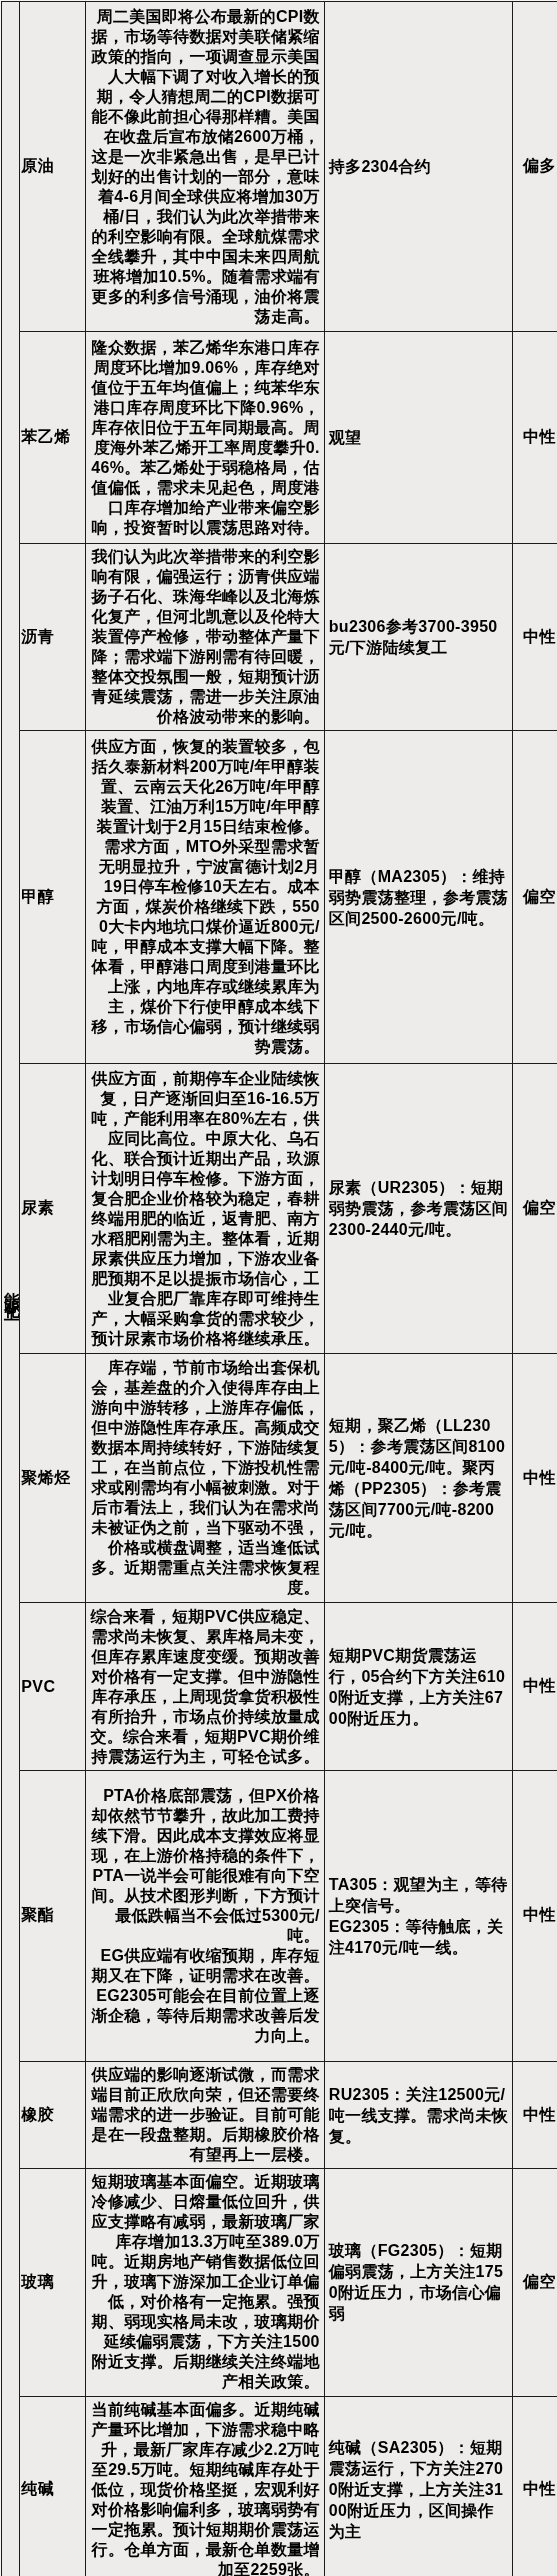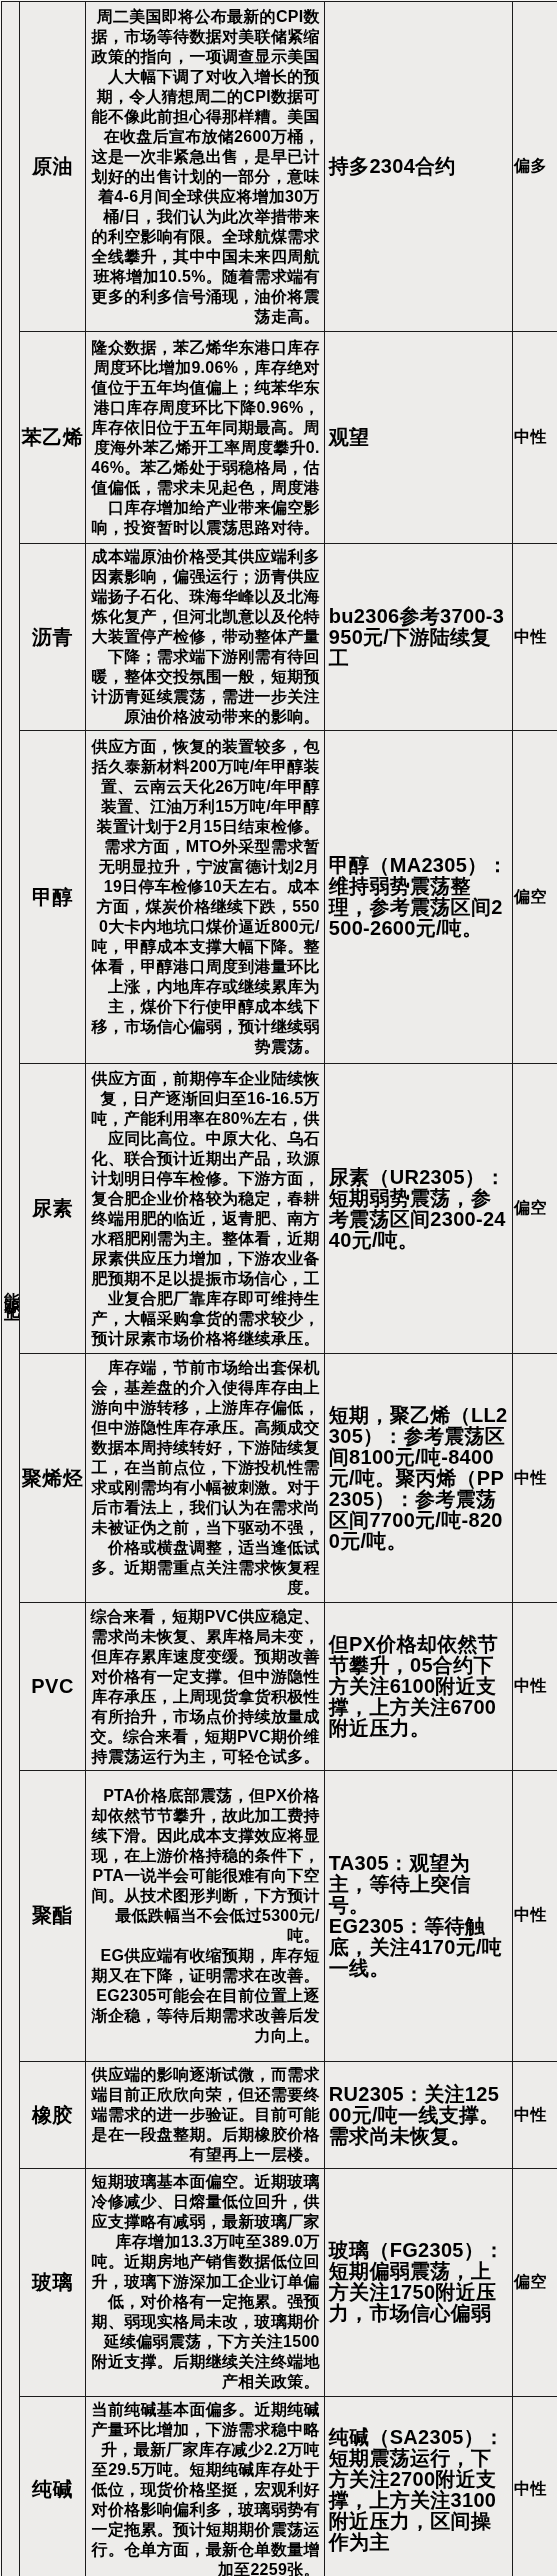--- a/index.html
+++ b/index.html
@@ -31,45 +31,45 @@
     padding:0;
   }
   td.cat .vert{
     writing-mode:vertical-lr;
     text-orientation:upright;
     letter-spacing:5.3px;
     margin:0 auto;
     display:inline-block;
   }
   td.prod{
-    text-align:center;
-    font-size:20px;
+    text-align:left;
+    font-size:16px;
     letter-spacing:0.5px;
     padding:0 1.1px;
   }
   td.analysis{
     font-size:16px;
     line-height:20px;
     letter-spacing:0.3px;
     padding:3.2px 4.3px 3.2px 3.7px;
     text-align:right;
     white-space:pre-line;
     word-break:break-all;
   }
   td.rec{
-    font-size:20px;
+    font-size:16px;
     line-height:21px;
     letter-spacing:0.3px;
     padding:2.1px 3.2px 2.1px 3.7px;
     text-align:left;
     white-space:pre-line;
     word-break:break-all;
   }
   td.bias{
-    text-align:left;
+    text-align:right;
     font-size:16px;
     letter-spacing:0.5px;
   }
   tr.r1{height:330px;} tr.r2{height:212px;} tr.r3{height:183px;}
   tr.r4{height:333px;} tr.r5{height:290px;} tr.r6{height:249px;}
   tr.r7{height:166px;} tr.r8{height:291px;} tr.r9{height:106px;}
   tr.r10{height:226px;} tr.r11{height:186px;}
 </style>
 </head>
 <body>
@@ -91,21 +91,21 @@
       <td class="bias">偏多</td>
     </tr>
     <tr class="r2">
       <td class="prod">苯乙烯</td>
       <td class="analysis">隆众数据，苯乙烯华东港口库存周度环比增加9.06%，库存绝对值位于五年均值偏上；纯苯华东港口库存周度环比下降0.96%，库存依旧位于五年同期最高。周度海外苯乙烯开工率周度攀升0.46%。苯乙烯处于弱稳格局，估值偏低，需求未见起色，周度港口库存增加给产业带来偏空影响，投资暂时以震荡思路对待。</td>
       <td class="rec">观望</td>
       <td class="bias">中性</td>
     </tr>
     <tr class="r3">
       <td class="prod">沥青</td>
-      <td class="analysis">成本端原油价格受其供应端利多因素影响，偏强运行；沥青供应端扬子石化、珠海华峰以及北海炼化复产，但河北凯意以及伦特大装置停产检修，带动整体产量下降；需求端下游刚需有待回暖，整体交投氛围一般，短期预计沥青延续震荡，需进一步关注原油价格波动带来的影响。</td>
+      <td class="analysis">我们认为此次举措带来的利空影响有限，偏强运行；沥青供应端扬子石化、珠海华峰以及北海炼化复产，但河北凯意以及伦特大装置停产检修，带动整体产量下降；需求端下游刚需有待回暖，整体交投氛围一般，短期预计沥青延续震荡，需进一步关注原油价格波动带来的影响。</td>
       <td class="rec">bu2306参考3700-3950元/下游陆续复工</td>
       <td class="bias">中性</td>
     </tr>
     <tr class="r4">
       <td class="prod">甲醇</td>
       <td class="analysis">供应方面，恢复的装置较多，包括久泰新材料200万吨/年甲醇装置、云南云天化26万吨/年甲醇装置、江油万利15万吨/年甲醇装置计划于2月15日结束检修。需求方面，MTO外采型需求暂无明显拉升，宁波富德计划2月19日停车检修10天左右。成本方面，煤炭价格继续下跌，5500大卡内地坑口煤价逼近800元/吨，甲醇成本支撑大幅下降。整体看，甲醇港口周度到港量环比上涨，内地库存或继续累库为主，煤价下行使甲醇成本线下移，市场信心偏弱，预计继续弱势震荡。</td>
       <td class="rec">甲醇（MA2305）：维持弱势震荡整理，参考震荡区间2500-2600元/吨。</td>
       <td class="bias">偏空</td>
     </tr>
     <tr class="r5">
@@ -116,21 +116,21 @@
     </tr>
     <tr class="r6">
       <td class="prod">聚烯烃</td>
       <td class="analysis">库存端，节前市场给出套保机会，基差盘的介入使得库存由上游向中游转移，上游库存偏低，但中游隐性库存承压。高频成交数据本周持续转好，下游陆续复工，在当前点位，下游投机性需求或刚需均有小幅被刺激。对于后市看法上，我们认为在需求尚未被证伪之前，当下驱动不强，价格或横盘调整，适当逢低试多。近期需重点关注需求恢复程度。</td>
       <td class="rec">短期，聚乙烯（LL2305）：参考震荡区间8100元/吨-8400元/吨。聚丙烯（PP2305）：参考震荡区间7700元/吨-8200元/吨。</td>
       <td class="bias">中性</td>
     </tr>
     <tr class="r7">
       <td class="prod">PVC</td>
       <td class="analysis">综合来看，短期PVC供应稳定、需求尚未恢复、累库格局未变，但库存累库速度变缓。预期改善对价格有一定支撑。但中游隐性库存承压，上周现货拿货积极性有所抬升，市场点价持续放量成交。综合来看，短期PVC期价维持震荡运行为主，可轻仓试多。</td>
-      <td class="rec">但PX价格却依然节节攀升，05合约下方关注6100附近支撑，上方关注6700附近压力。</td>
+      <td class="rec">短期PVC期货震荡运行，05合约下方关注6100附近支撑，上方关注6700附近压力。</td>
       <td class="bias">中性</td>
     </tr>
     <tr class="r8">
       <td class="prod">聚酯</td>
       <td class="analysis">PTA价格底部震荡，但PX价格却依然节节攀升，故此加工费持续下滑。因此成本支撑效应将显现，在上游价格持稳的条件下，PTA一说半会可能很难有向下空间。从技术图形判断，下方预计最低跌幅当不会低过5300元/吨。
 EG供应端有收缩预期，库存短期又在下降，证明需求在改善。EG2305可能会在目前位置上逐渐企稳，等待后期需求改善后发力向上。</td>
       <td class="rec">TA305：观望为主，等待上突信号。
 EG2305：等待触底，关注4170元/吨一线。</td>
       <td class="bias">中性</td>
     </tr>

